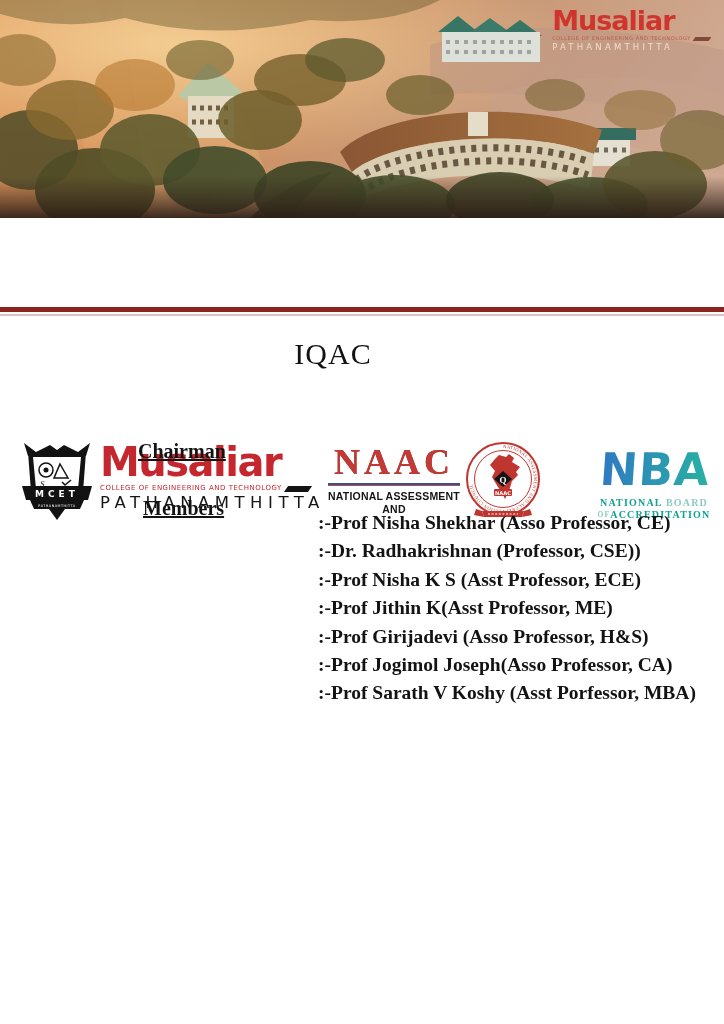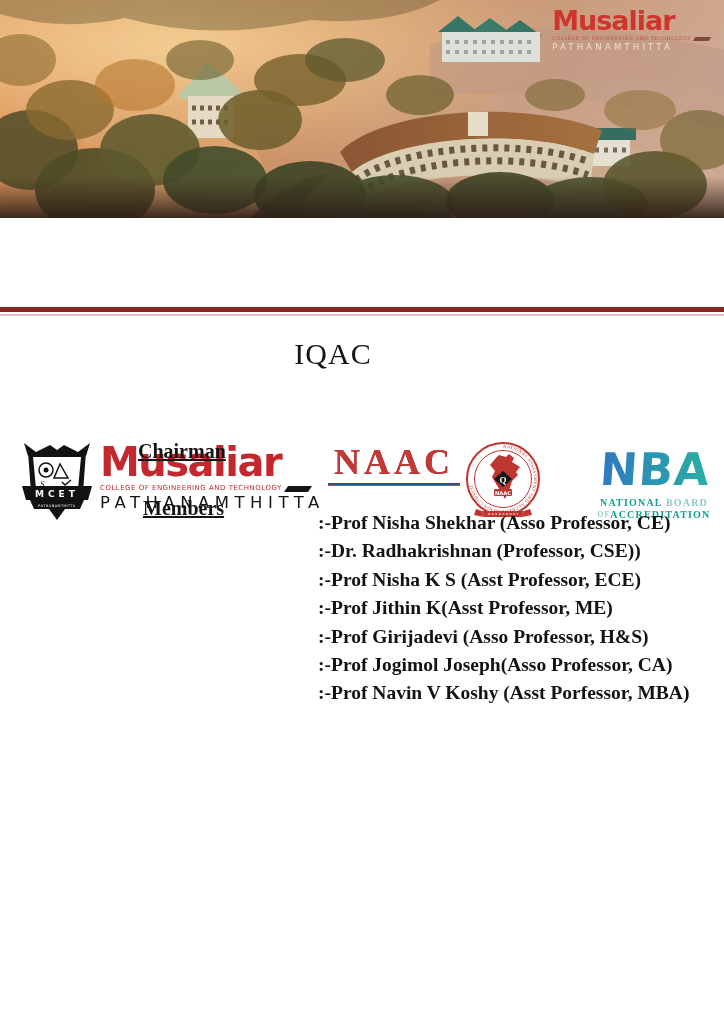--- a/index.html
+++ b/index.html
@@ -188,20 +188,21 @@
       <div class="m-tagrow">
         <span class="m-tag">COLLEGE OF ENGINEERING AND TECHNOLOGY</span>
         <span class="m-swoosh"></span>
       </div>
       <div class="m-loc">PATHANAMTHITTA</div>
     </div>
 
     <div class="naacblock">
       <div class="naac-word">NAAC</div>
       <div class="naac-rule"></div>
+      <div class="naac-cap">NATIONAL ASSESSMENT AND</div>
     </div>
 
     <svg class="seal" width="82" height="84" viewBox="0 0 82 84">
       <defs>
         <path id="ringPath" d="M41,7 A31,31 0 1,1 40.9,7"></path>
       </defs>
       <circle cx="41" cy="38" r="36" fill="#ffffff" stroke="#bf3530" stroke-width="2"></circle>
       <circle cx="41" cy="38" r="28.5" fill="none" stroke="#bf3530" stroke-width="1"></circle>
       <text font-size="4.6" fill="#bf3530" letter-spacing="0.4" font-family="Liberation Serif,serif">
         <textPath href="#ringPath">NATIONAL ASSESSMENT AND ACCREDITATION COUNCIL</textPath>
@@ -241,16 +242,16 @@
 
   <div class="row-label lbl-members">Members</div>
 
   <div class="members">
     <div class="mline">:-Prof Nisha Shekhar (Asso Professor, CE)</div>
     <div class="mline">:-Dr. Radhakrishnan (Professor, CSE))</div>
     <div class="mline">:-Prof Nisha K S (Asst Professor, ECE)</div>
     <div class="mline">:-Prof Jithin K(Asst Professor, ME)</div>
     <div class="mline">:-Prof Girijadevi (Asso Professor, H&amp;S)</div>
     <div class="mline">:-Prof Jogimol Joseph(Asso Professor, CA)</div>
-    <div class="mline">:-Prof Navin V Koshy (Asst Porfessor, MBA)</div>
+    <div class="mline">:-Prof Sarath V Koshy (Asst Porfessor, MBA)</div>
   </div>
 
 </div>
 
 </body></html>

